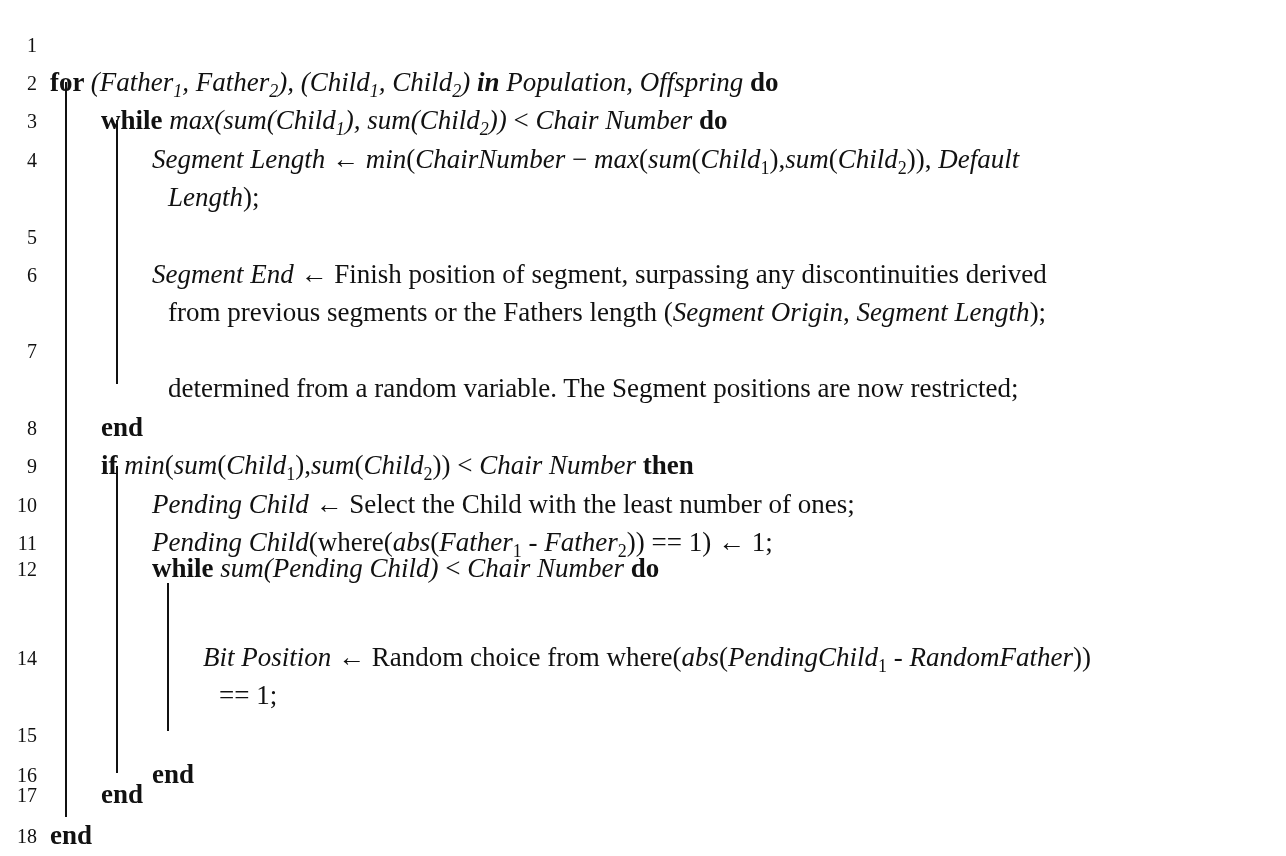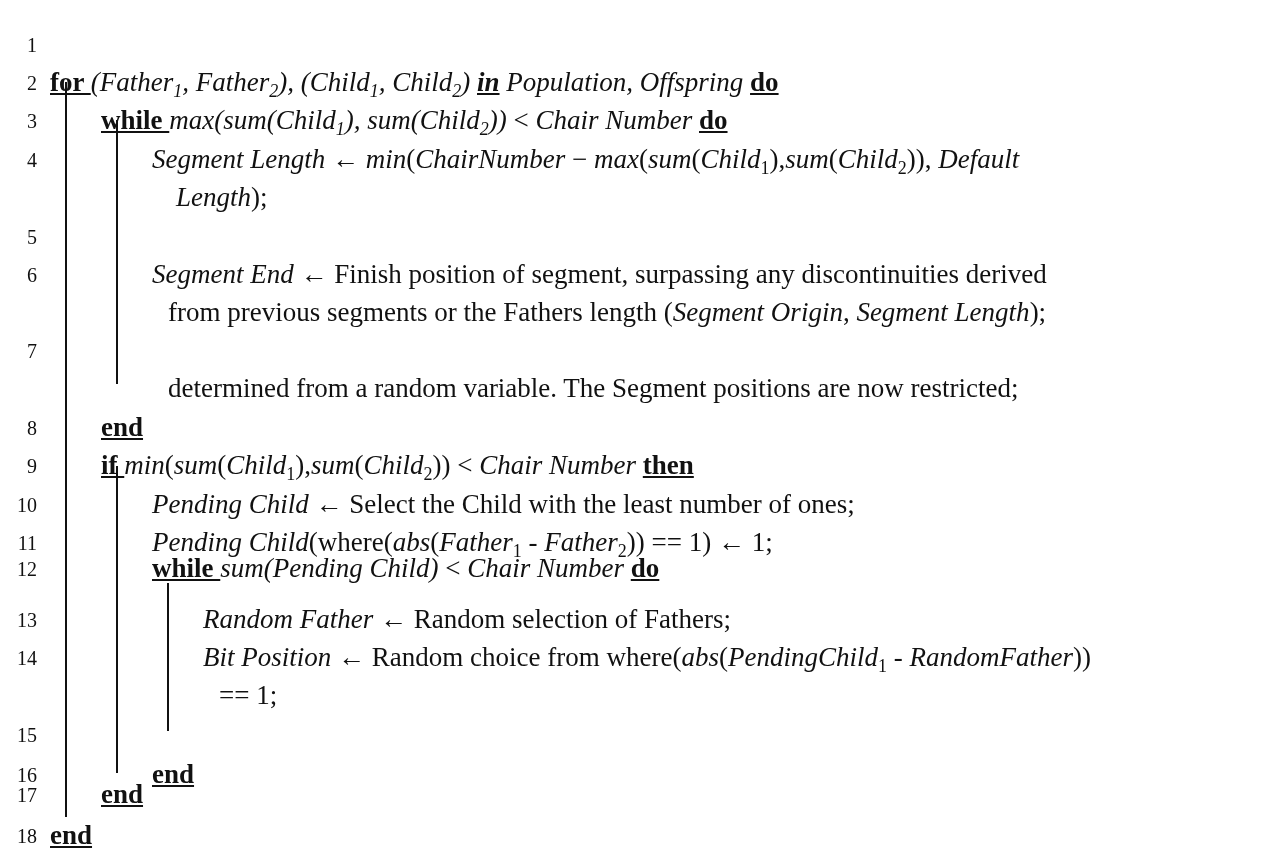--- a/index.html
+++ b/index.html
@@ -11,21 +11,21 @@
   #algo { position: absolute; left: 0; top: 0; width: 1286px; height: 856px; }
   .row {
     position: absolute; left: 0; width: 1286px; height: 38px;
     font-size: 27px; line-height: 38px; white-space: nowrap;
   }
   .ln {
     position: absolute; left: 0; width: 37px; text-align: right;
     font-size: 20px; top: 1px;
   }
   .txt { position: absolute; top: 0; }
-  .kw { font-weight: bold; text-decoration: underline; }
+  .kw { font-weight: bold; }
   .it { font-style: italic; }
   sub { font-size: 18px; vertical-align: -6px; line-height: 0; }
   .rule {
     position: absolute; width: 2px; background: #111111;
   }
 </style>
 </head>
 <body>
 
 <div id="algo">
@@ -45,21 +45,21 @@
   <div class="row" style="top:101px">
       <span class="ln">3</span>
       <span class="txt" style="left:101px"><span class="kw">while </span><span class="it">max(sum(Child</span><sub class="it">1</sub><span class="it">), sum(Child</span><sub class="it">2</sub><span class="it">))</span><span> &lt; </span><span class="it">Chair Number </span><span class="kw">do</span></span>
     </div>
   <div class="row" style="top:140px">
       <span class="ln">4</span>
       <span class="txt" style="left:152px"><span class="it">Segment Length</span><span> ← </span><span class="it">min</span><span>(</span><span class="it">ChairNumber</span><span> − </span><span class="it">max</span><span>(</span><span class="it">sum</span><span>(</span><span class="it">Child</span><sub>1</sub><span>),</span><span class="it">sum</span><span>(</span><span class="it">Child</span><sub>2</sub><span>)), </span><span class="it">Default</span></span>
     </div>
   <div class="row" style="top:178px">
       <span class="ln"></span>
-      <span class="txt" style="left:176px"><span class="it">Length</span><span>);</span></span>
+      <span class="txt" style="left:168px"><span class="it">Length</span><span>);</span></span>
     </div>
   <div class="row" style="top:217px">
       <span class="ln">5</span>
     </div>
   <div class="row" style="top:255px">
       <span class="ln">6</span>
       <span class="txt" style="left:152px"><span class="it">Segment End</span><span> ← Finish position of segment, surpassing any discontinuities derived</span></span>
     </div>
   <div class="row" style="top:293px">
       <span class="ln"></span>
@@ -85,24 +85,20 @@
       <span class="txt" style="left:152px"><span class="it">Pending Child</span><span> ← Select the Child with the least number of ones;</span></span>
     </div>
   <div class="row" style="top:523px">
       <span class="ln">11</span>
       <span class="txt" style="left:152px"><span class="it">Pending Child</span><span>(where(</span><span class="it">abs</span><span>(</span><span class="it">Father</span><sub>1</sub><span> - </span><span class="it">Father</span><sub>2</sub><span>)) == 1) ← 1;</span></span>
     </div>
   <div class="row" style="top:549px">
       <span class="ln">12</span>
       <span class="txt" style="left:152px"><span class="kw">while </span><span class="it">sum(Pending Child)</span><span> &lt; </span><span class="it">Chair Number </span><span class="kw">do</span></span>
     </div>
-  <div class="row" style="top:600px">
-      <span class="ln">13</span>
-      <span class="txt" style="left:203px"><span class="it">Random Father</span><span> ← Random selection of Fathers;</span></span>
-    </div>
   <div class="row" style="top:638px">
       <span class="ln">14</span>
       <span class="txt" style="left:203px"><span class="it">Bit Position</span><span> ← Random choice from where(</span><span class="it">abs</span><span>(</span><span class="it">PendingChild</span><sub>1</sub><span> - </span><span class="it">RandomFather</span><span>))</span></span>
     </div>
   <div class="row" style="top:676px">
       <span class="ln"></span>
       <span class="txt" style="left:219px"><span>== 1;</span></span>
     </div>
   <div class="row" style="top:715px">
       <span class="ln">15</span>

